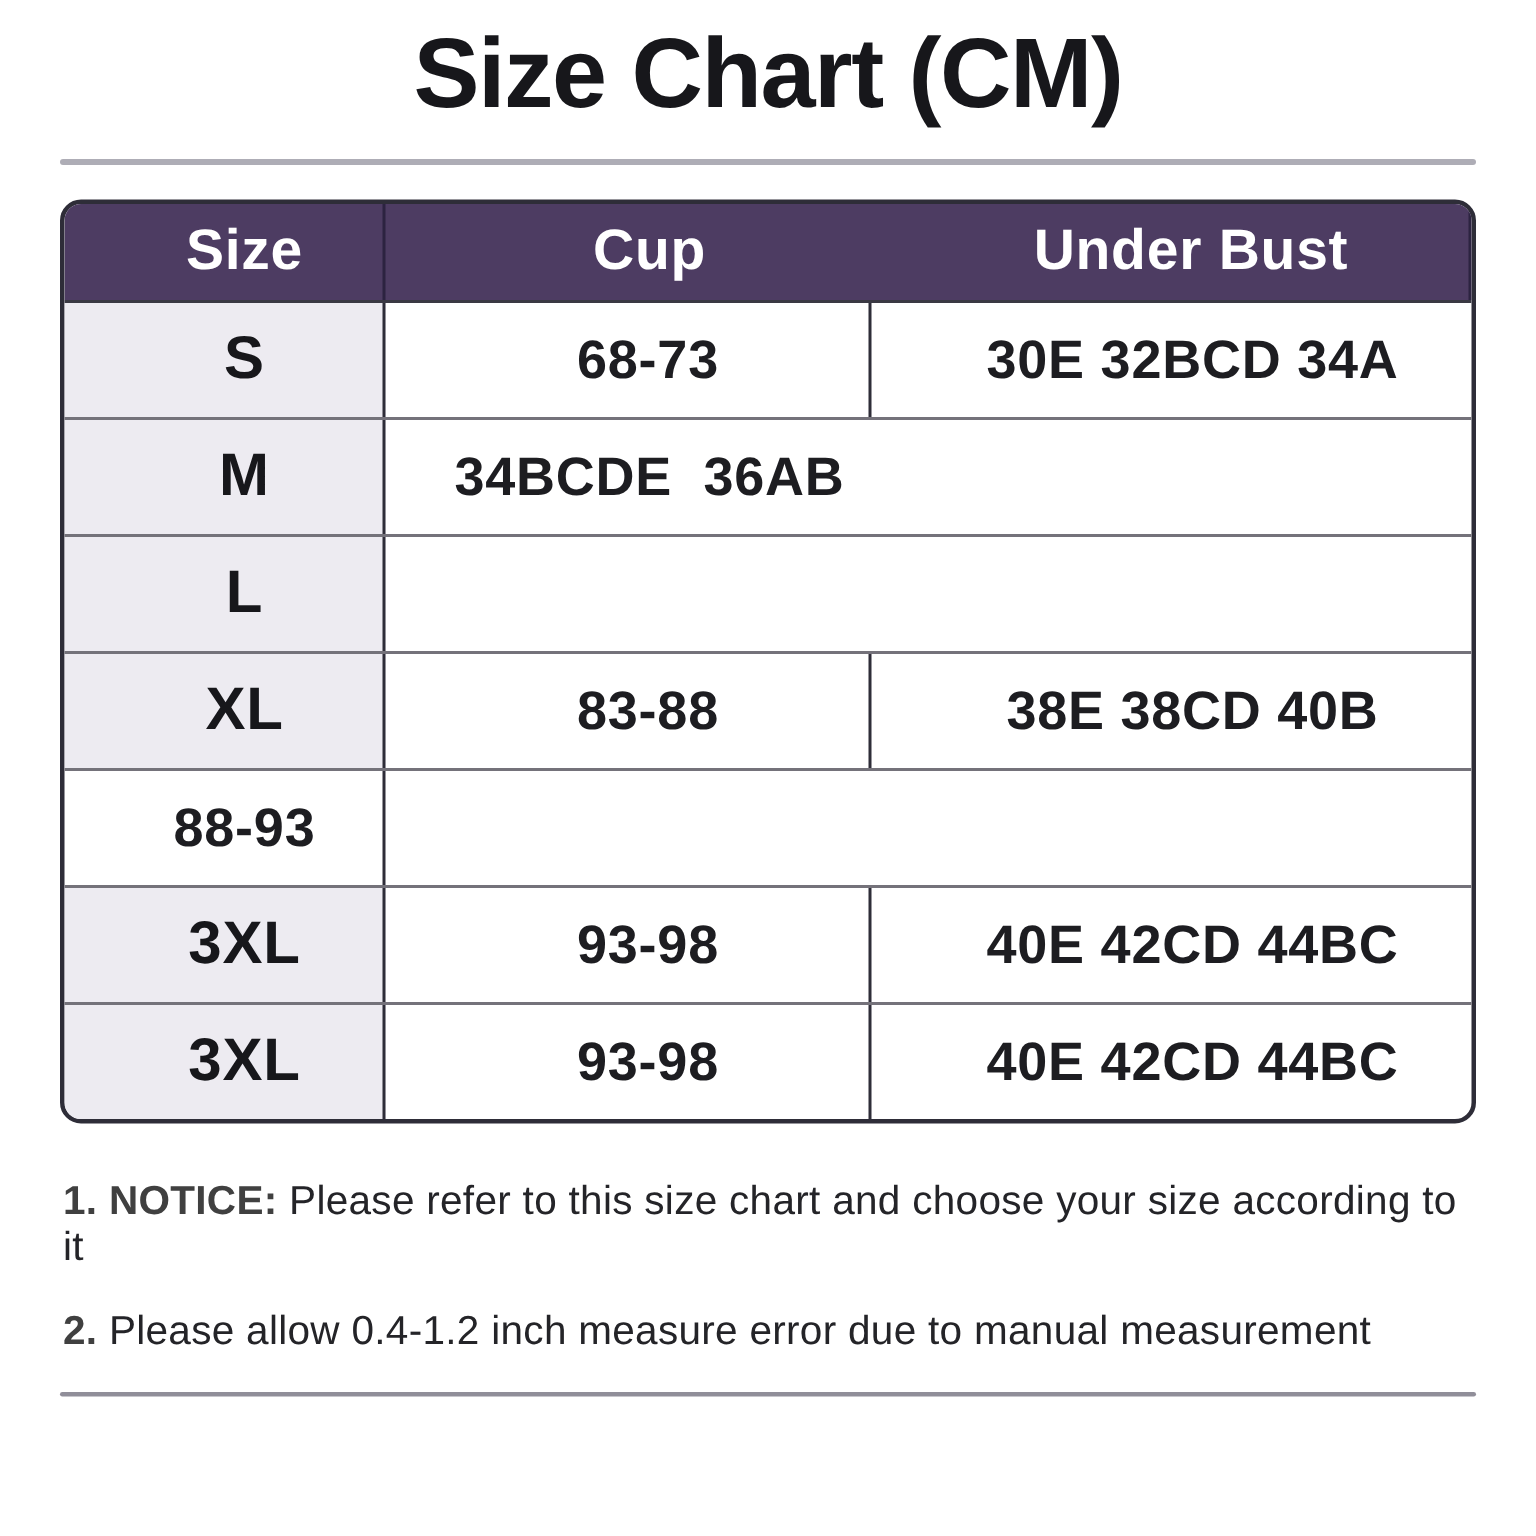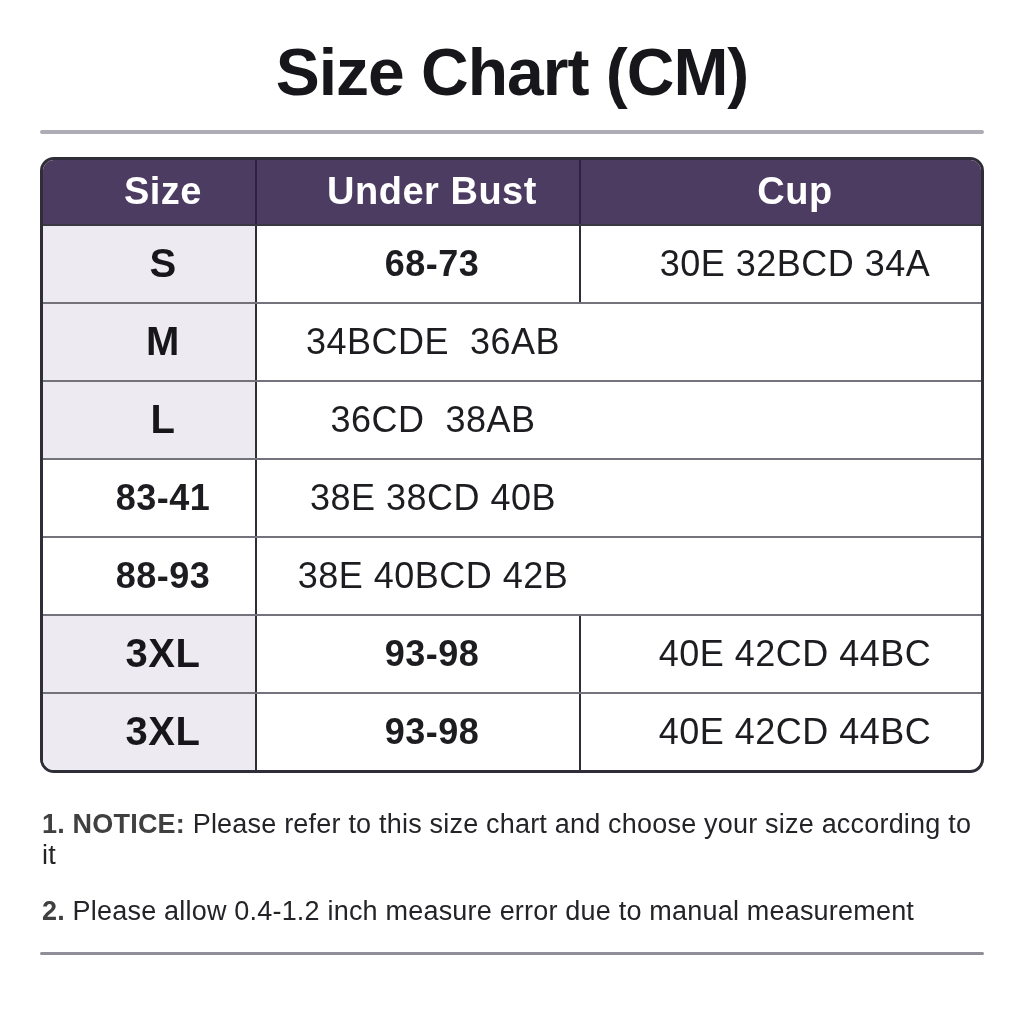--- a/index.html
+++ b/index.html
@@ -4,21 +4,21 @@
 <style>
   * { box-sizing: border-box; margin: 0; padding: 0; }
   html, body { width: 1024px; height: 1024px; }
   body {
     background: #ffffff;
     font-family: "Liberation Sans", "DejaVu Sans", sans-serif;
     color: #1d1d21;
     overflow: hidden;
   }
   .page-title {
-    margin-top: 36px;
+    margin-top: 12px;
     text-align: center;
     font-size: 66px;
     font-weight: 700;
     letter-spacing: -1px;
     color: #17171b;
     line-height: 1.12;
   }
   .divider-top {
     margin: 20px 40px 0 40px;
     height: 4px;
@@ -61,21 +61,21 @@
   .cell.c1 {
     background: #edebf1;
     border-right: 2px solid #2e2d38;
     font-weight: 700;
     font-size: 40px;
     color: #17171b;
   }
   .t-row.header .cell.c1 { background: transparent; border-right: 2px solid #2c2340; }
   .cell.c2 { border-right: 2px solid #2e2d38; font-weight: 600; }
   .t-row.header .cell.c2 { border-right: 2px solid #2c2340; }
-  .cell.c3 { font-weight: 400; }
+  .cell.c3 { font-weight: 700; }
   .notes {
     margin: 36px 42px 0 42px;
   }
   .note-line {
     font-size: 27px;
     color: #242428;
     margin-bottom: 25px;
     letter-spacing: 0.2px;
   }
   .note-lead {
@@ -92,44 +92,43 @@
 </head>
 <body>
 
 <h1 class="page-title">Size Chart (CM)</h1>
 
 <div class="divider-top"></div>
 
 <div class="size-table">
   <div class="t-row header">
     <div class="cell c1">Size</div>
+    <div class="cell c3">Cup</div>
     <div class="cell c2">Under Bust</div>
-    <div class="cell c3">Cup</div>
   </div>
 
   <div class="t-row data">
     <div class="cell c1">S</div>
     <div class="cell c2">68-73</div>
     <div class="cell c3">30E 32BCD 34A</div>
   </div>
   <div class="t-row data">
     <div class="cell c1">M</div>
     <div class="cell c3">34BCDE  36AB</div>
   </div>
   <div class="t-row data">
     <div class="cell c1">L</div>
-    <div class="cell c3">36CD  38AB</div>
   </div>
   <div class="t-row data">
-    <div class="cell c2">83-41</div>
+    <div class="cell c1">XL</div>
+    <div class="cell c2">83-88</div>
     <div class="cell c3">38E 38CD 40B</div>
   </div>
   <div class="t-row data">
     <div class="cell c2">88-93</div>
-    <div class="cell c3">38E 40BCD 42B</div>
   </div>
   <div class="t-row data">
     <div class="cell c1">3XL</div>
     <div class="cell c2">93-98</div>
     <div class="cell c3">40E 42CD 44BC</div>
   </div>
   <div class="t-row data">
     <div class="cell c1">3XL</div>
     <div class="cell c2">93-98</div>
     <div class="cell c3">40E 42CD 44BC</div>

